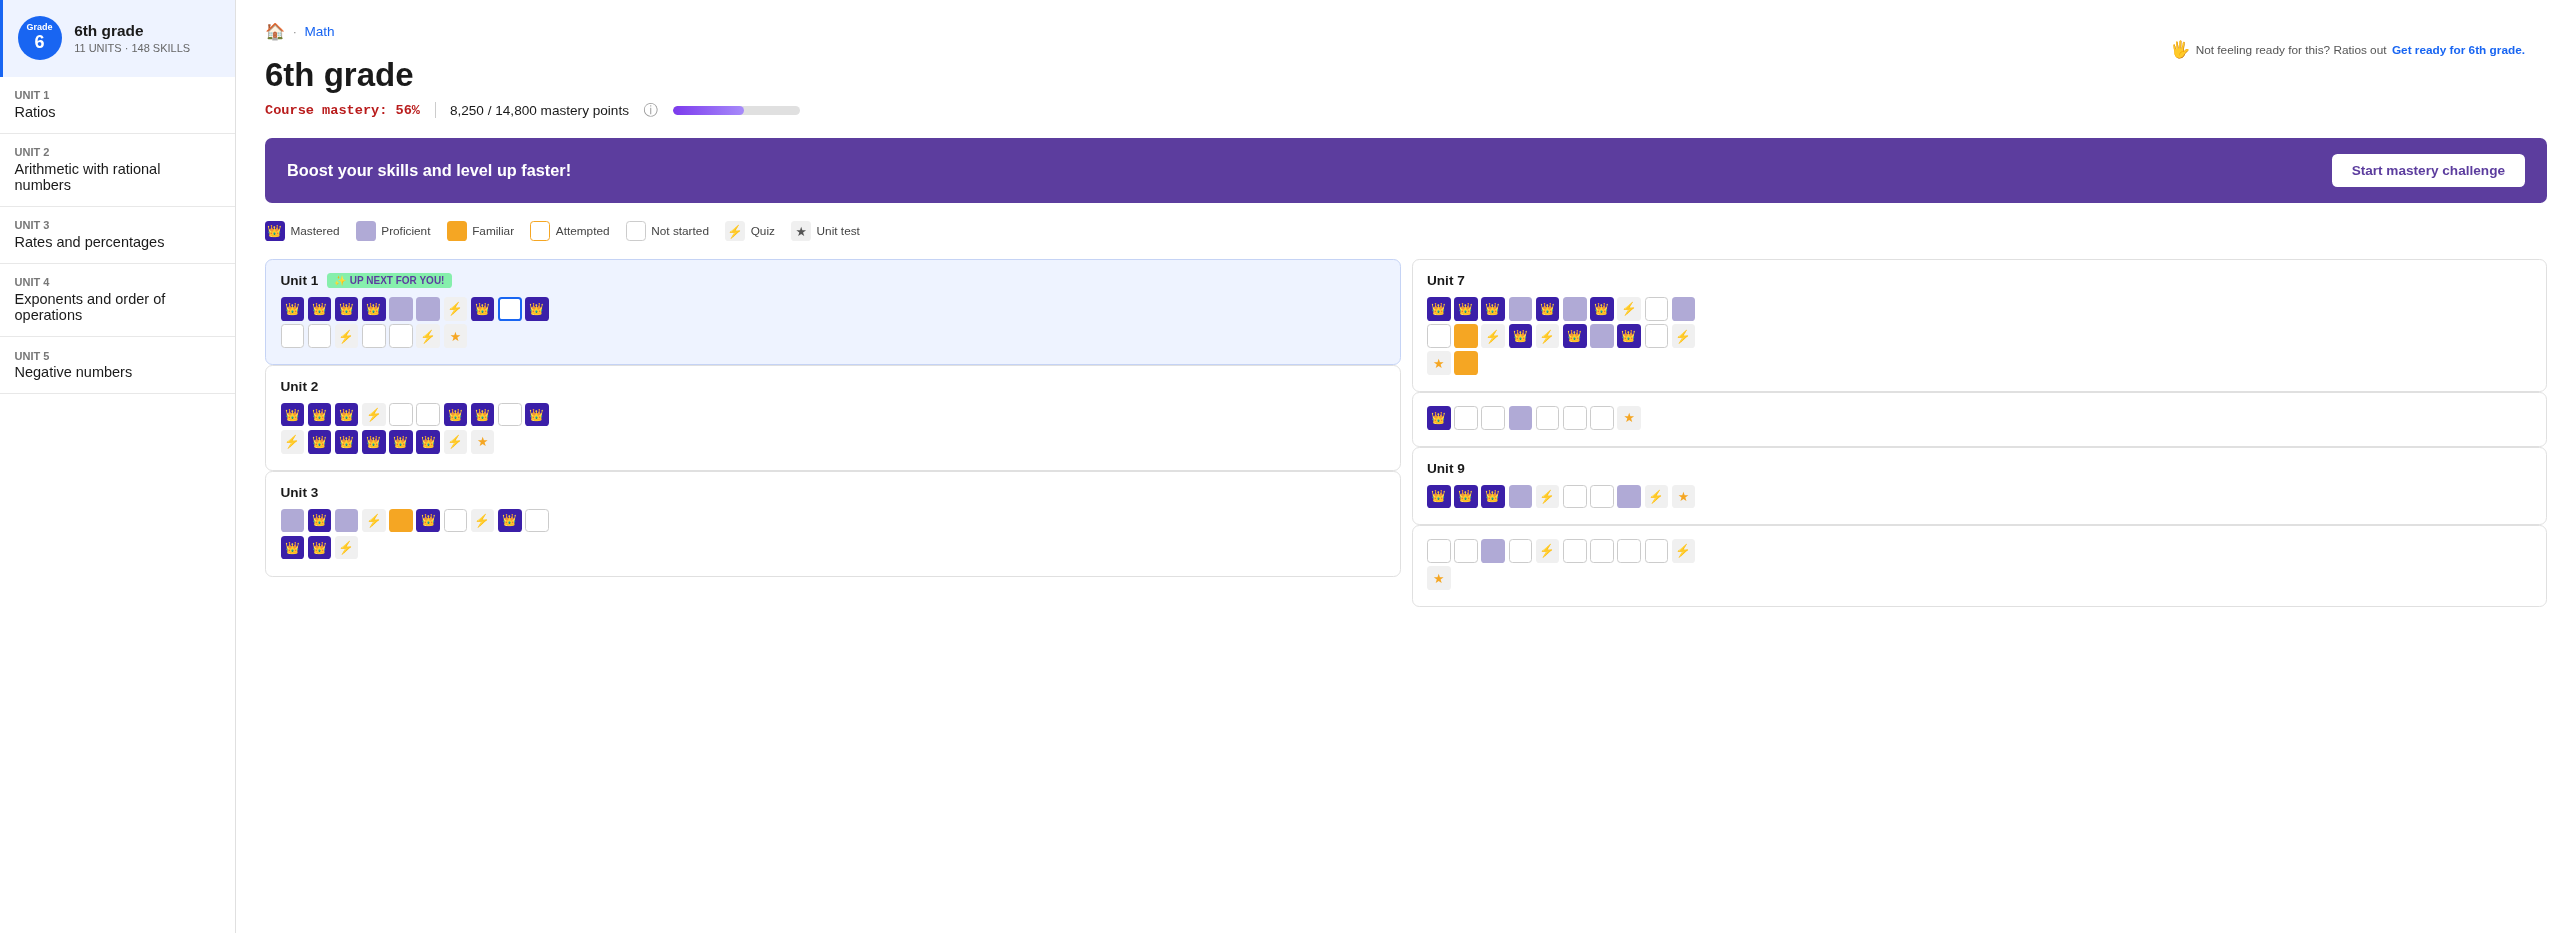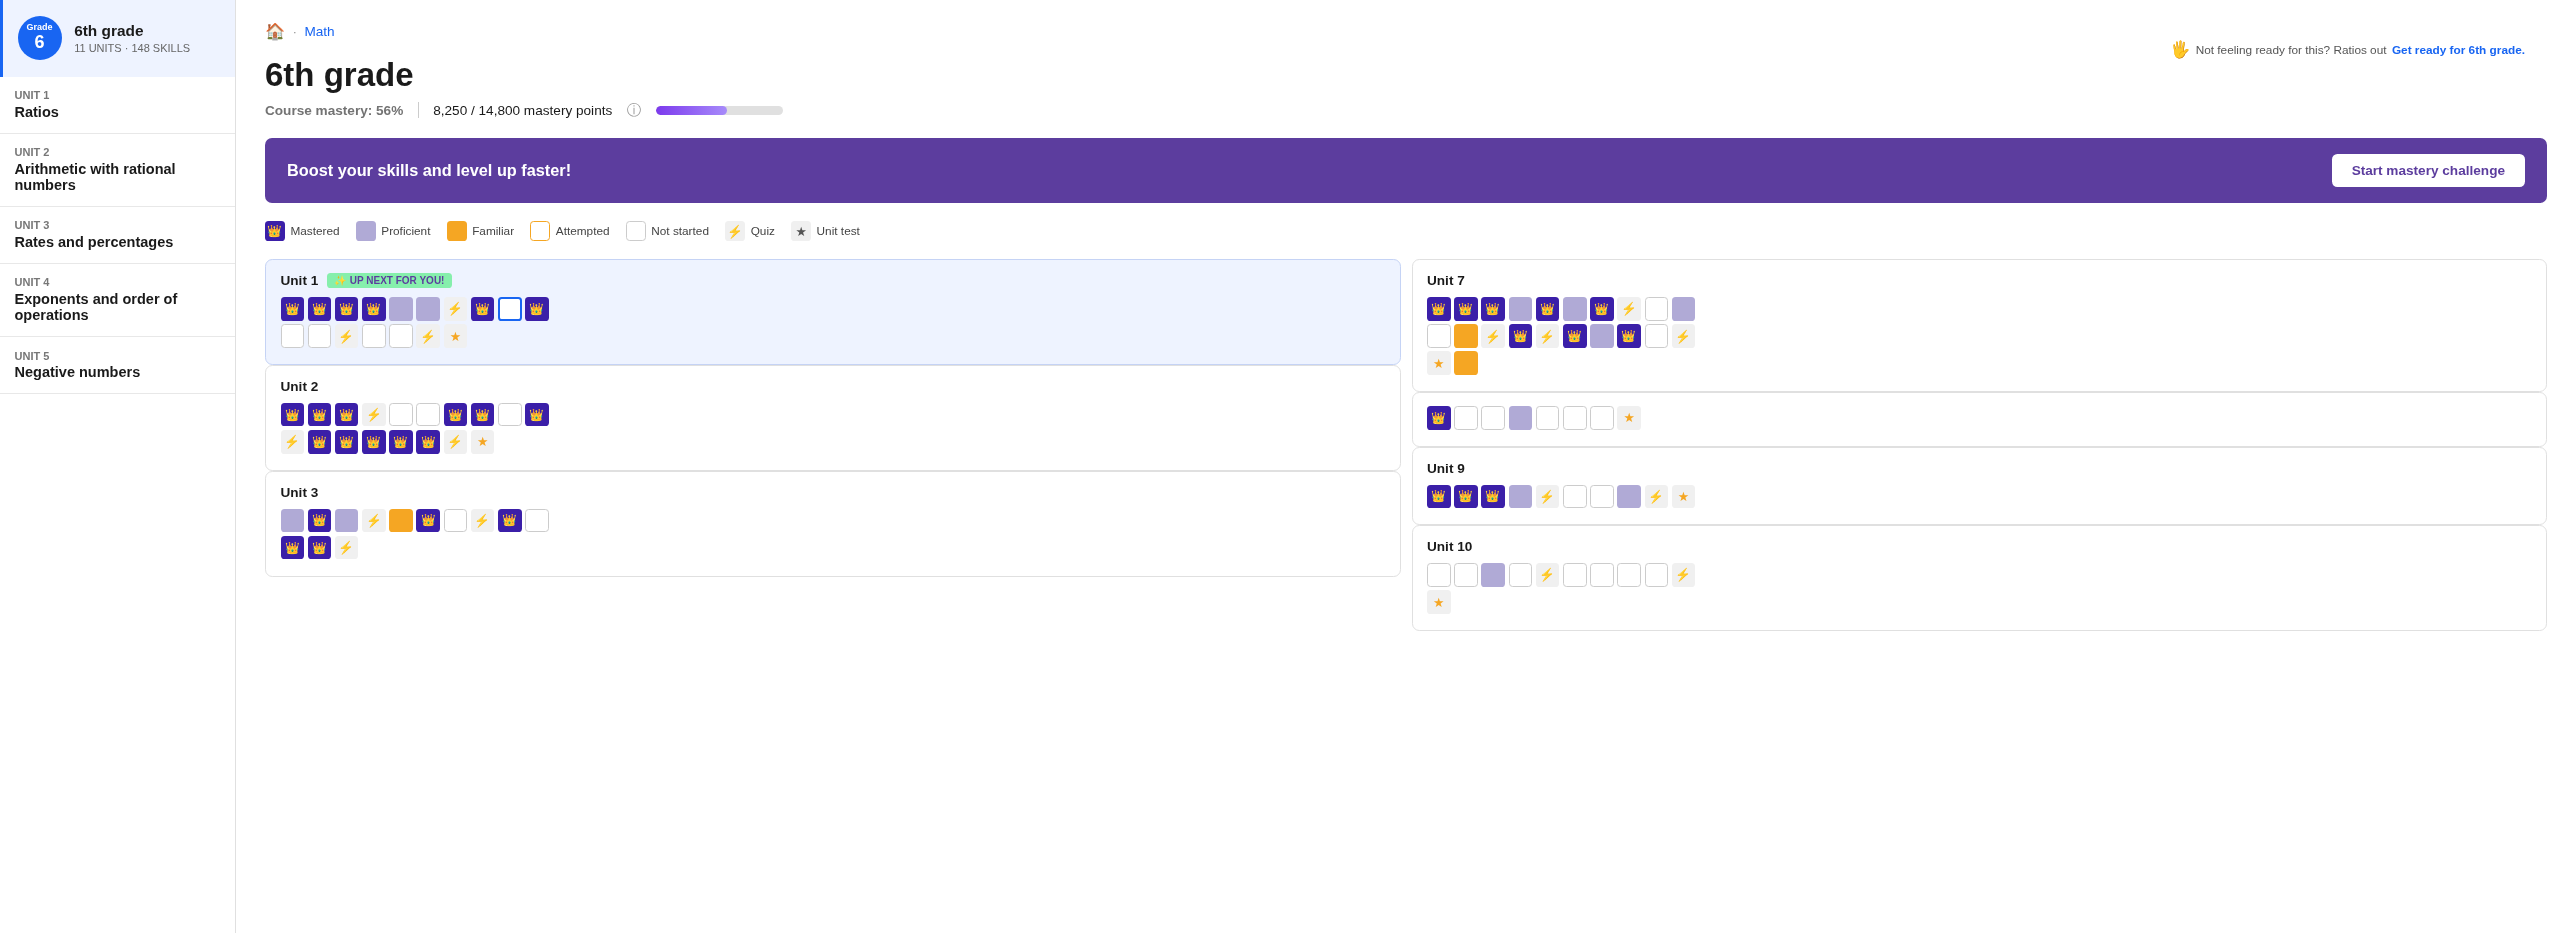--- a/index.html
+++ b/index.html
@@ -35,21 +35,21 @@
     .grade-circle .num { font-size: 18px; font-weight: 800; }
     .sidebar-header-text h2 { font-size: 15.4px; font-weight: 700; color: #1a1a1a; }
     .sidebar-header-text p { font-size: 11px; color: #666; margin-top: 1.8px; }
 
     .sidebar-unit {
       padding: 12.7px 14.5px;
       border-bottom: 0.9px solid #e8e8e8;
       cursor: pointer;
     }
     .sidebar-unit .unit-label { font-size: 11px; color: #777; font-weight: 600; text-transform: uppercase; margin-bottom: 2.7px; }
-    .sidebar-unit .unit-name { font-size: 14.5px; color: #1a1a1a; font-weight: 700; }
+    .sidebar-unit .unit-name { font-size: 14.5px; color: #1a1a1a; font-weight: 400; }
 
     
     #main {
       flex: 1;
       overflow-y: auto;
       padding: 22px 29px;
     }
 
     
     .breadcrumb {
@@ -72,21 +72,21 @@
     }
     .top-notice a { color: #1865f2; font-weight: 600; text-decoration: none; }
 
     .page-title { font-size: 33px; font-weight: 800; color: #1a1a1a; margin-bottom: 7.3px; }
 
     .mastery-row {
       display: flex; align-items: center; gap: 14.5px;
       margin-bottom: 18px;
       font-size: 13.6px;
     }
-    .mastery-row .mastery-text { font-weight: 600; color: #737373; }
+    .mastery-row .mastery-text { font-weight: 600; color: #b91c1c; font-family: Liberation Mono, monospace; }
     .mastery-divider { width: 0.9px; height: 16.3px; background: #ccc; }
     .mastery-points { color: #1a1a1a; }
     .mastery-bar-container {
       width: 127px; height: 9px;
       background: #e0e0e0; border-radius: 4.5px; overflow: hidden;
     }
     .mastery-bar-fill {
       height: 100%; border-radius: 4.5px;
       background: linear-gradient(to right, #7c3aed, #a78bfa);
     }
@@ -412,24 +412,20 @@
               <span class="skill-icon proficient"></span>
               <span class="skill-icon quiz">⚡</span>
               <span class="skill-icon not-started"></span>
               <span class="skill-icon not-started"></span>
               <span class="skill-icon proficient"></span>
               <span class="skill-icon quiz">⚡</span>
               <span class="skill-icon unit-test">★</span>
             </div>
   </div>
           <div class="unit-card ">
-    <div class="unit-card-header">
-      <span class="unit-card-title">Unit 10</span>
-
-    </div>
     <div class="skills-row">
               <span class="skill-icon not-started"></span>
               <span class="skill-icon not-started"></span>
               <span class="skill-icon proficient"></span>
               <span class="skill-icon not-started"></span>
               <span class="skill-icon quiz">⚡</span>
               <span class="skill-icon not-started"></span>
               <span class="skill-icon not-started"></span>
               <span class="skill-icon not-started"></span>
               <span class="skill-icon not-started"></span>

